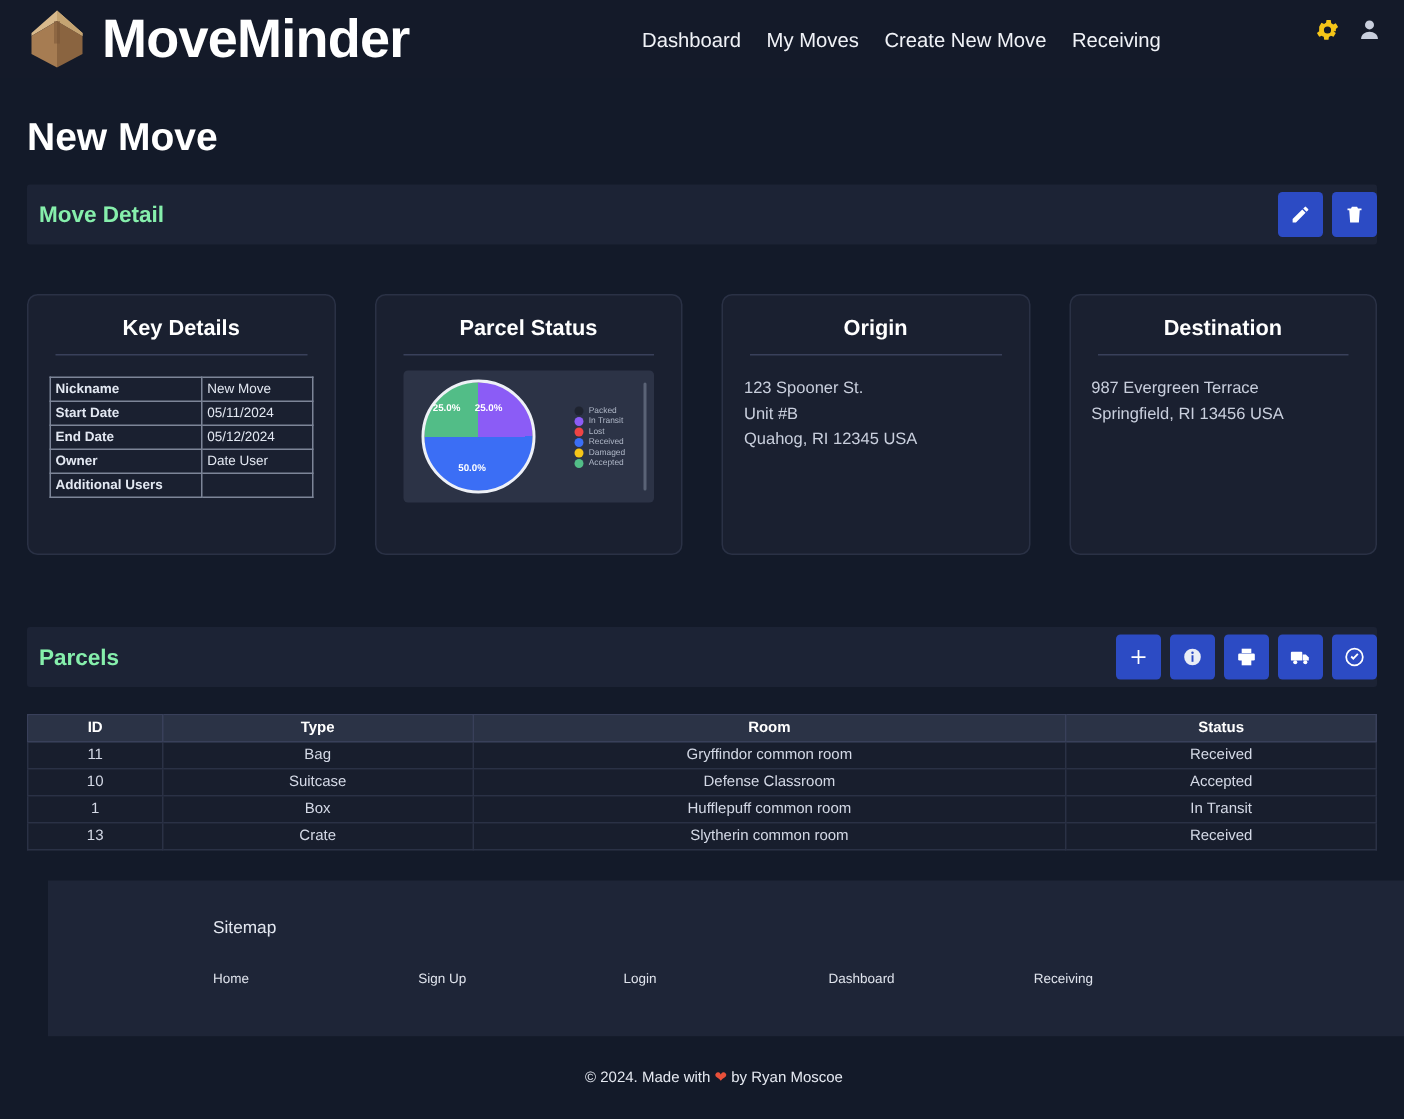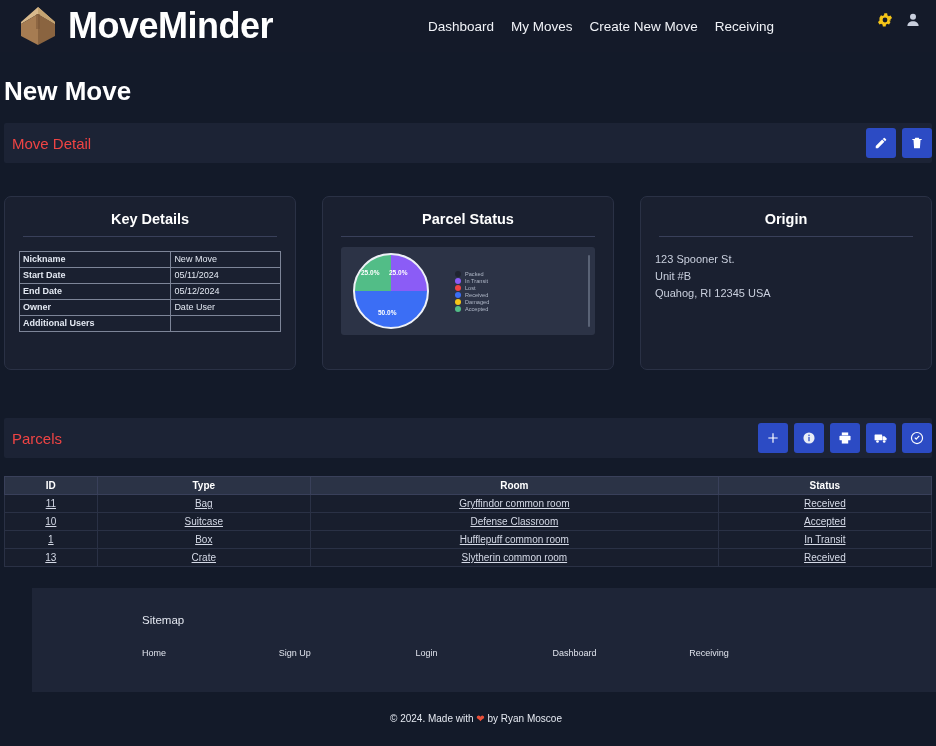--- a/index.html
+++ b/index.html
@@ -47,41 +47,41 @@
     position: absolute;
     right: 14px;
     top: 11px;
     display: flex;
     align-items: center;
     gap: 10px;
   }
   .icon-btn { width: 18px; height: 18px; display: block; cursor: pointer; }
 
   
-  .content { padding: 0 4px; margin-top: 24px; }
+  .content { padding: 0 18px; margin-top: 24px; }
   .page-title {
     font-size: 26px;
     font-weight: bold;
     color: #ffffff;
     margin: 22px 0 16px 0;
   }
 
   .section-bar {
     background: #1c2335;
     height: 40px;
     display: flex;
     align-items: center;
     justify-content: space-between;
     padding: 0 0 0 8px;
     border-radius: 2px;
   }
   .section-bar-title {
     font-size: 15px;
-    font-weight: normal;
-    color: #ef4444;
+    font-weight: bold;
+    color: #86efac;
   }
   .bar-actions { display: flex; gap: 6px; padding-right: 0px; }
   .sq-btn {
     width: 30px; height: 30px;
     background: #2c4bc4;
     border: none;
     border-radius: 3px;
     display: flex; align-items: center; justify-content: center;
     cursor: pointer;
   }
@@ -192,21 +192,20 @@
     padding: 3px 0;
     border: 1px solid #39405a;
     text-align: center;
   }
   table.parcels td {
     padding: 3px 0;
     border: 1px solid #2a3145;
     text-align: center;
     color: #d4d9e6;
     background: #181e2d;
-    text-decoration: underline;
   }
 
   
   .footer {
     position: absolute;
     left: 0; right: 0; bottom: 0;
     background: #131a29;
     margin-left: 32px;
   }
   .footer-top {
@@ -359,20 +358,28 @@
       <div class="card">
         <div class="card-title">Origin</div>
         <div class="card-rule"></div>
         <div class="card-body">
           <div class="addr-line">123 Spooner St.</div>
           <div class="addr-line">Unit #B</div>
           <div class="addr-line">Quahog, RI 12345 USA</div>
         </div>
       </div>
 
+      <div class="card">
+        <div class="card-title">Destination</div>
+        <div class="card-rule"></div>
+        <div class="card-body">
+          <div class="addr-line">987 Evergreen Terrace</div>
+          <div class="addr-line">Springfield, RI 13456 USA</div>
+        </div>
+      </div>
 
     </div>
 
     <div class="parcels-wrap">
       <div class="section-bar">
         <div class="section-bar-title">Parcels</div>
         <div class="bar-actions">
           <button class="sq-btn">
             <svg viewBox="0 0 24 24">
               <path d="M11 4h2v7h7v2h-7v7h-2v-7H4v-2h7z"></path>

